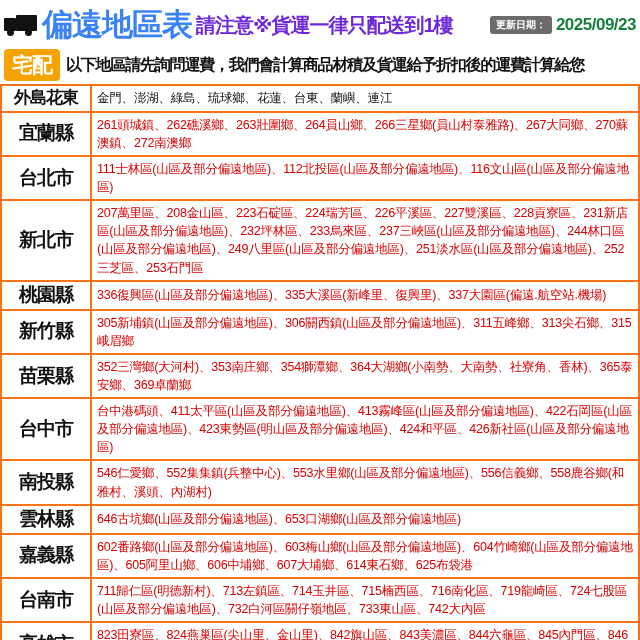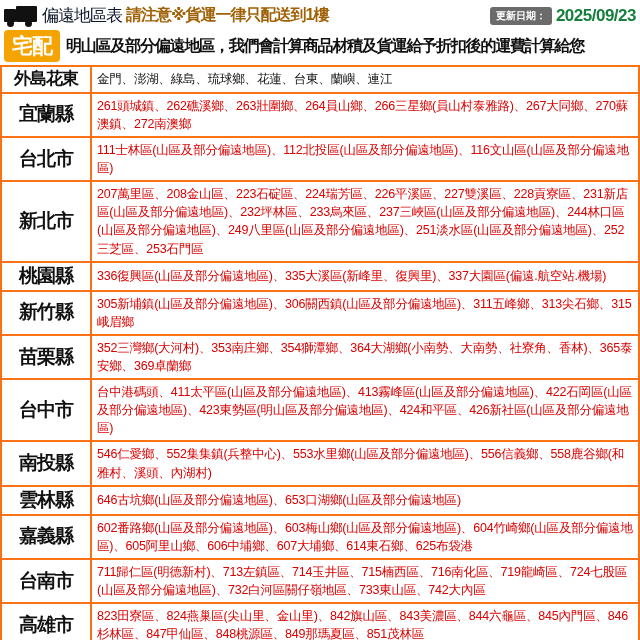--- a/index.html
+++ b/index.html
@@ -27,24 +27,24 @@
   }
   .truck-icon .box{
     position:absolute;left:12px;top:1px;width:21px;height:16px;background:#111;border-radius:1px;
   }
   .truck-icon .w1,.truck-icon .w2{
     position:absolute;bottom:0;width:7px;height:7px;border-radius:50%;background:#111;
   }
   .truck-icon .w1{left:3px;}
   .truck-icon .w2{left:21px;}
   .title-main{
-    font-size:17px;font-weight:normal;letter-spacing:-1px;color:#0f172a;white-space:nowrap;
+    font-size:31px;font-weight:bold;letter-spacing:-1px;color:#3b82f6;white-space:nowrap;
   }
   .title-note{
-    font-size:16px;font-weight:bold;color:#a16207;letter-spacing:-1px;white-space:nowrap;
+    font-size:20px;font-weight:bold;color:#6d28d9;letter-spacing:-1px;white-space:nowrap;
   }
   .date-box{
     margin-left:auto;display:flex;align-items:center;gap:4px;white-space:nowrap;
   }
   .date-label{
     background:#6b6b6b;color:#fff;font-size:10px;font-weight:bold;padding:2px 6px;border-radius:3px;
   }
   .date-value{
     font-size:17px;font-weight:bold;color:#15803d;letter-spacing:-.5px;
   }
@@ -105,21 +105,21 @@
     <div class="title-main">偏遠地區表</div>
     <div class="title-note">請注意※貨運一律只配送到1樓</div>
     <div class="date-box">
       <span class="date-label">更新日期：</span>
       <span class="date-value">2025/09/23</span>
     </div>
   </div>
 
   <div class="subheader">
     <span class="badge-delivery">宅配</span>
-    <span class="subtext">明山區及部分偏遠地區，我們會計算商品材積及貨運給予折扣後的運費計算給您</span>
+    <span class="subtext">以下地區請先詢問運費，我們會計算商品材積及貨運給予折扣後的運費計算給您</span>
   </div>
 
   <table class="zones">
     <tbody>
       <tr>
         <td class="region small">外島花東</td>
         <td class="areas black">金門、澎湖、綠島、琉球鄉、花蓮、台東、蘭嶼、連江</td>
       </tr>
       <tr>
         <td class="region">宜蘭縣</td>

